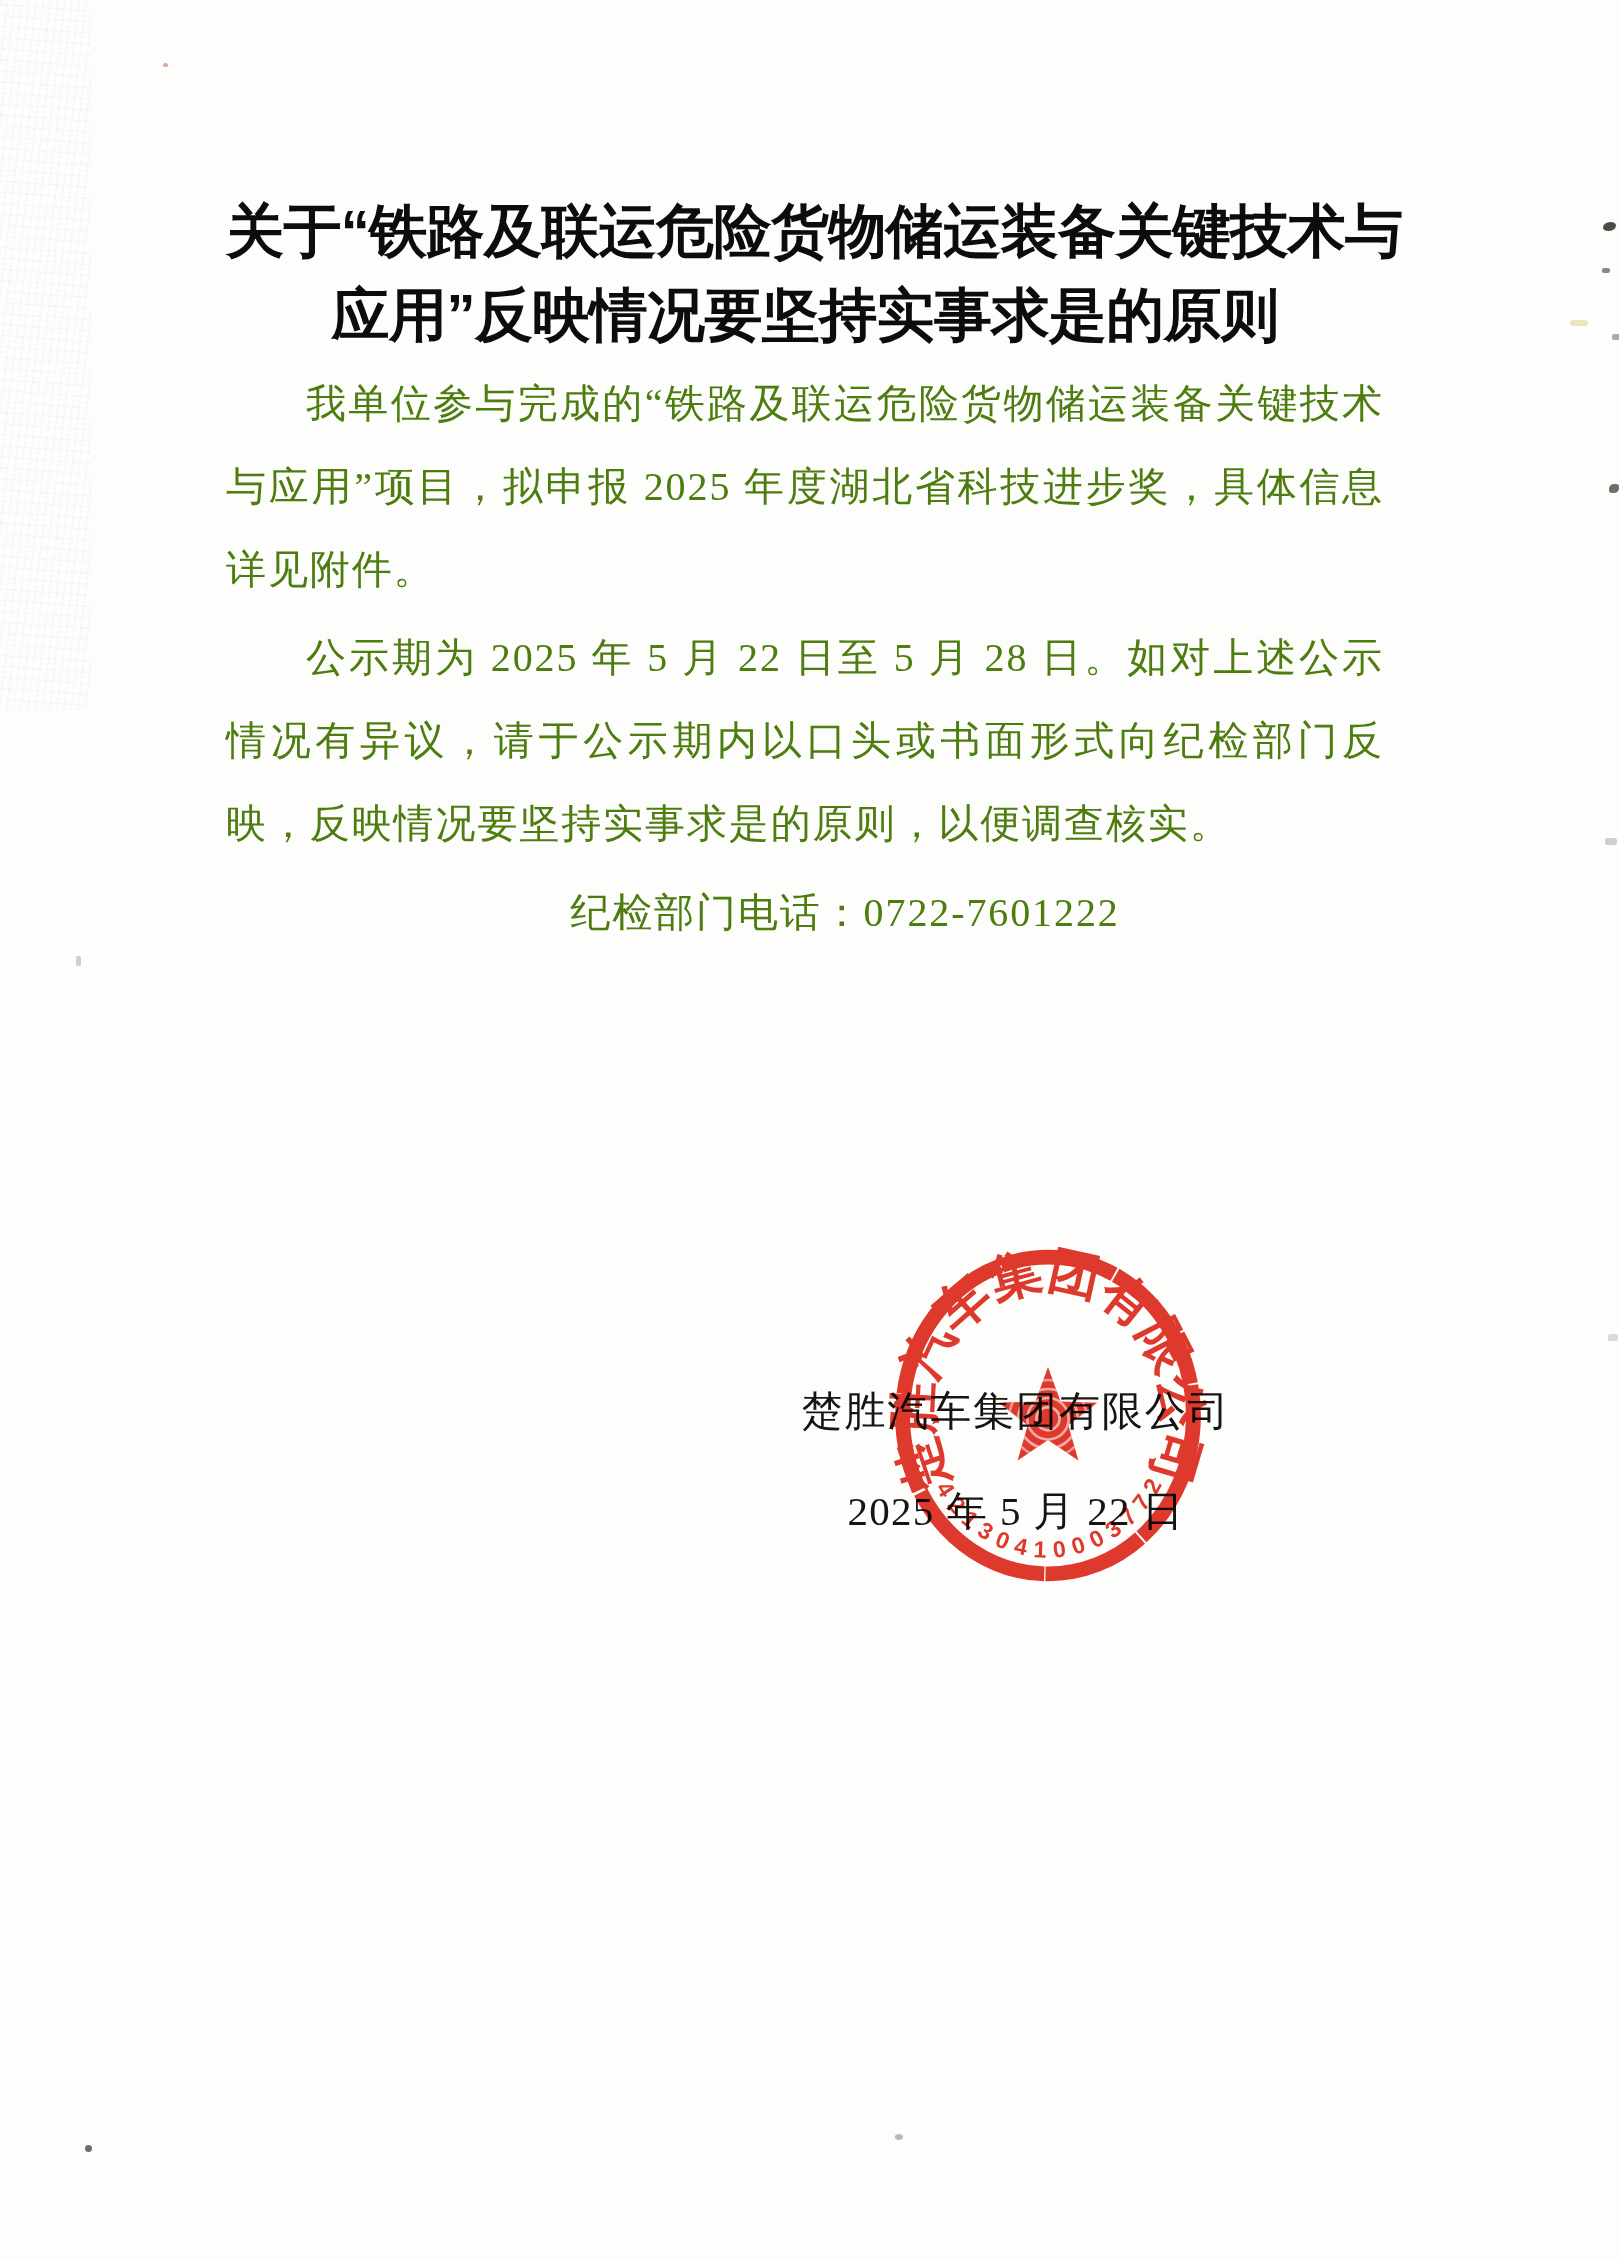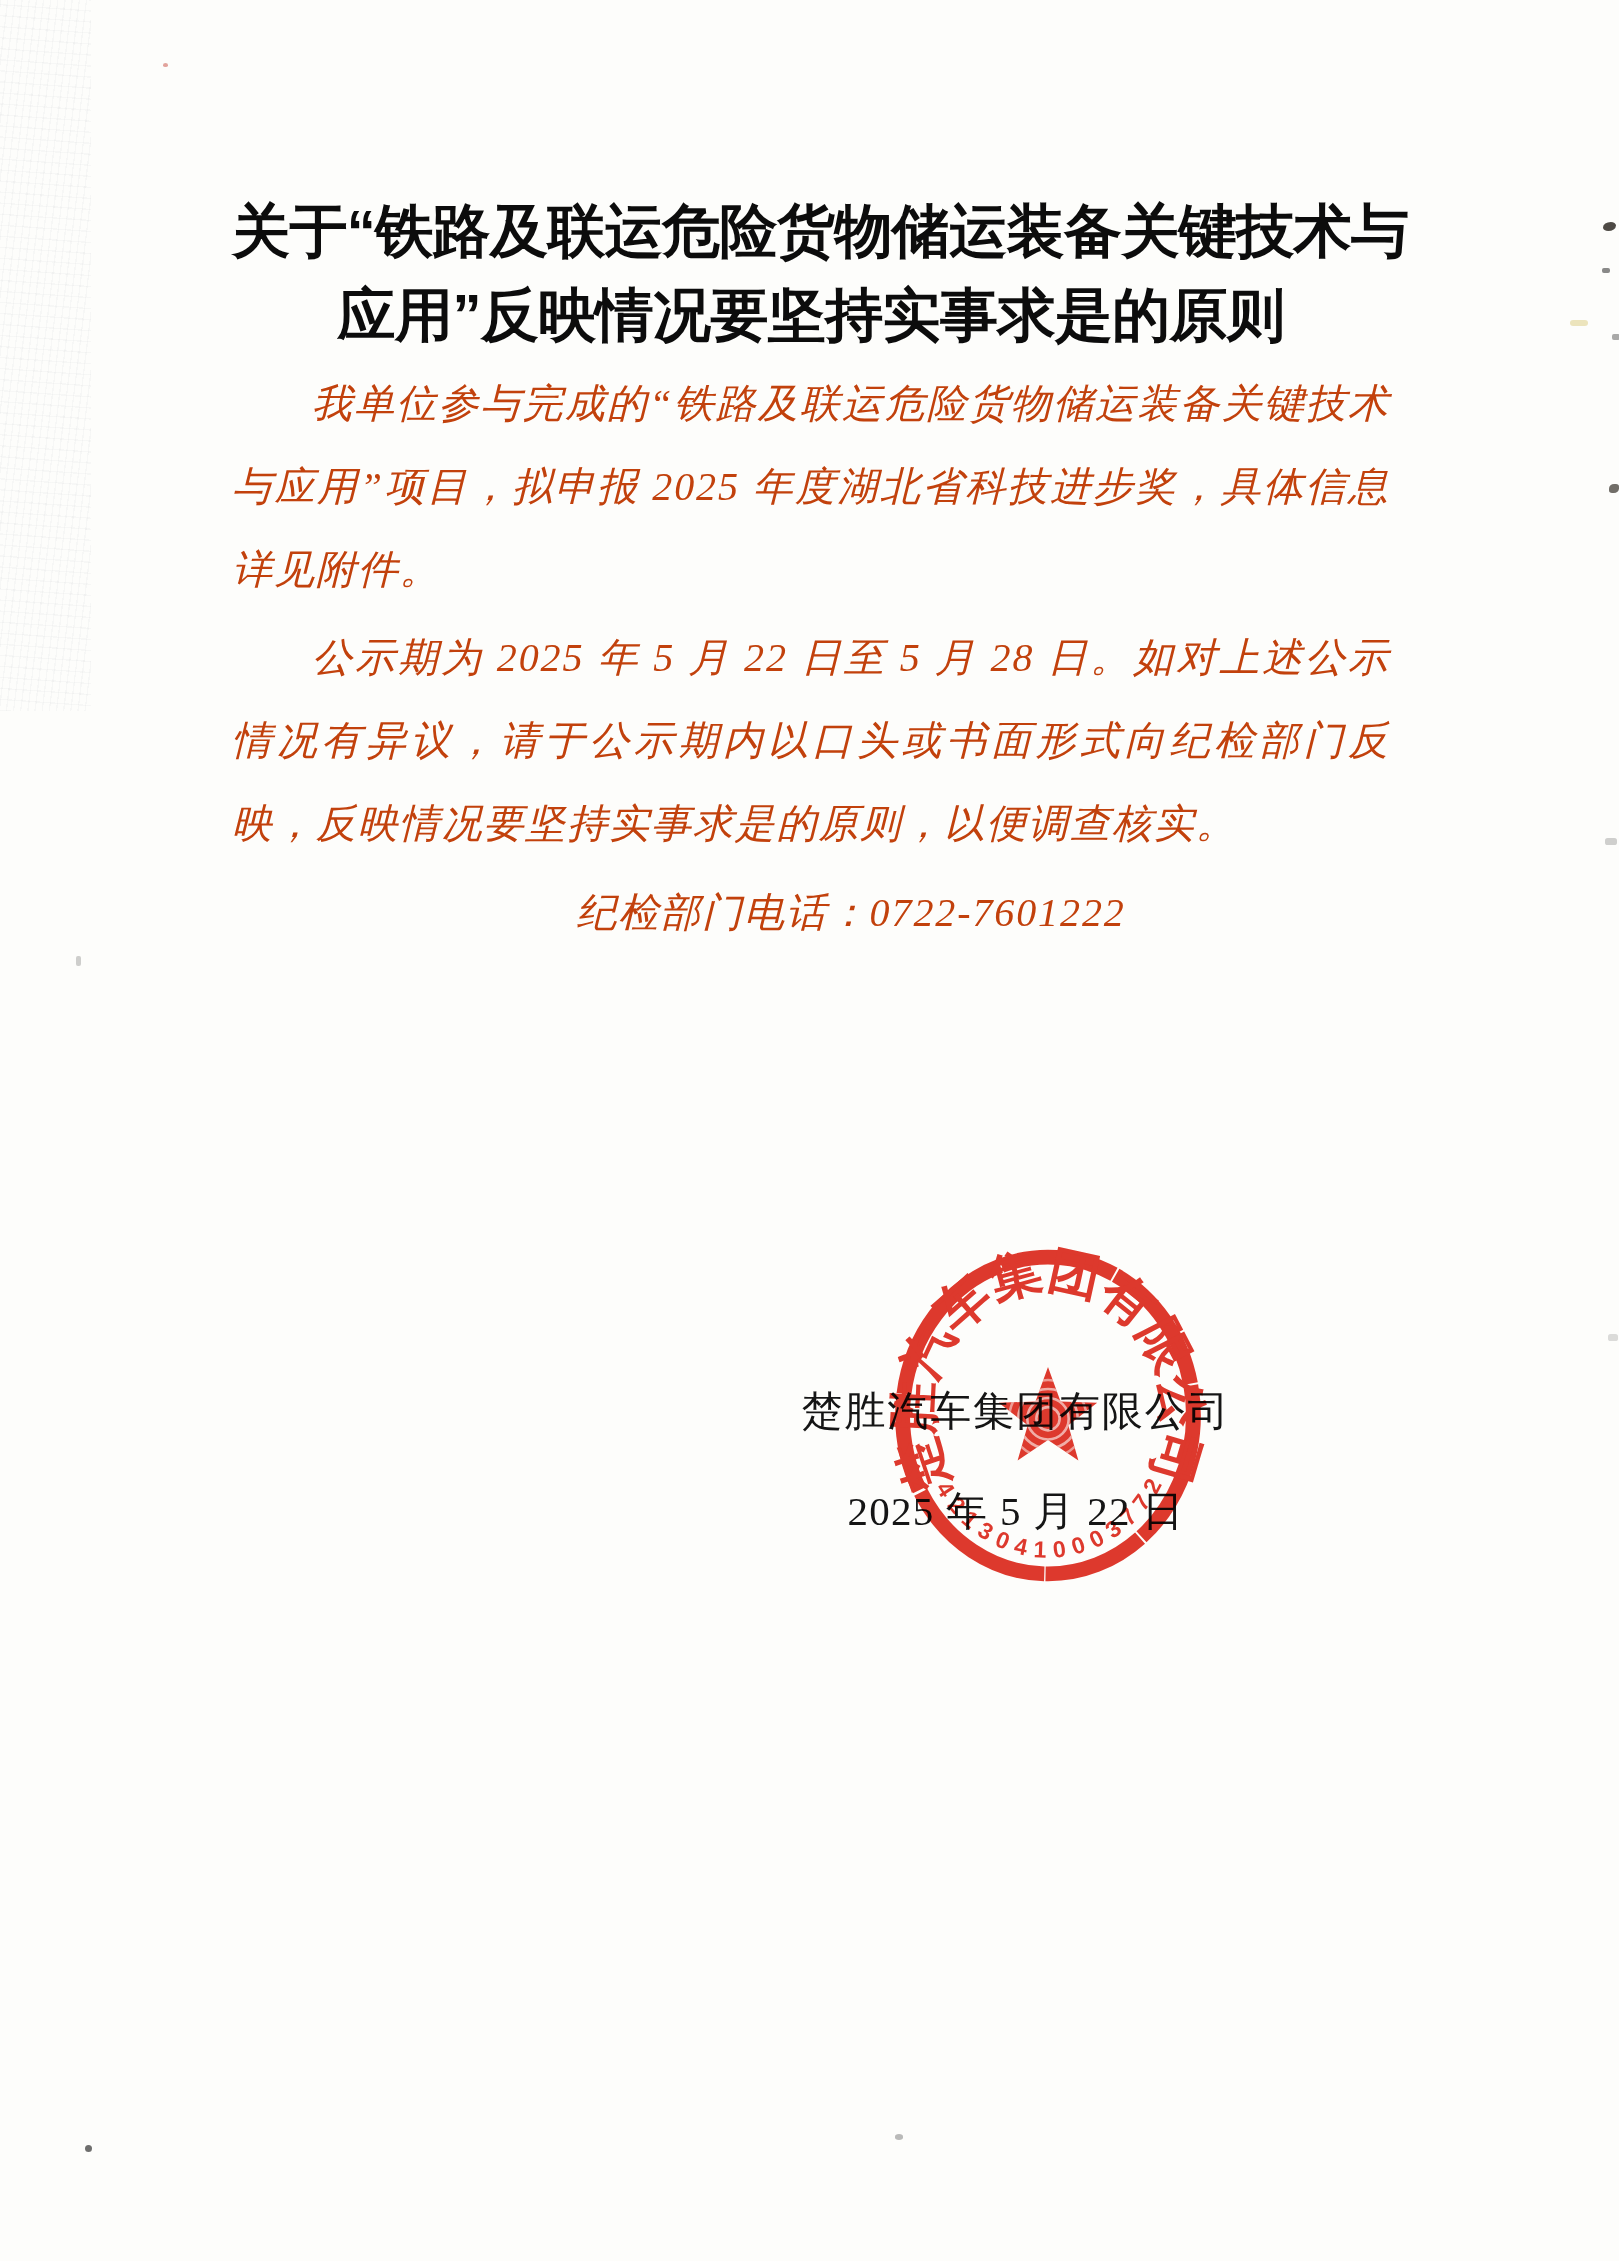--- a/index.html
+++ b/index.html
@@ -8,43 +8,42 @@
     position: relative;
     width: 1620px;
     height: 2261px;
     background: #fdfdfb;
     overflow: hidden;
     color: #141414;
     font-family: "Liberation Serif", serif;
   }
   .content {
     position: absolute;
-    left: 232px;
+    left: 226px;
     top: 189px;
     width: 1158px;
   }
   .title-line {
     font-family: "Liberation Sans", sans-serif;
     font-weight: 700;
     font-size: 58px;
     line-height: 84px;
     letter-spacing: -0.6px;
     text-align: center;
     color: #0c0c0c;
     white-space: nowrap;
   }
   .para {
     margin: 5.2px 0 0 0;
     font-size: 40px;
     line-height: 83px;
     letter-spacing: 1.9px;
     text-align: justify;
     text-indent: 2em;
-    color: #c2410c;
-    font-style: italic;
+    color: #4d7c0f;
   }
   .para.contact { text-align: center; }
   .signature {
     position: absolute;
     left: 770px;
     top: 1384px;
     width: 492px;
     text-align: center;
     z-index: 2;
   }

